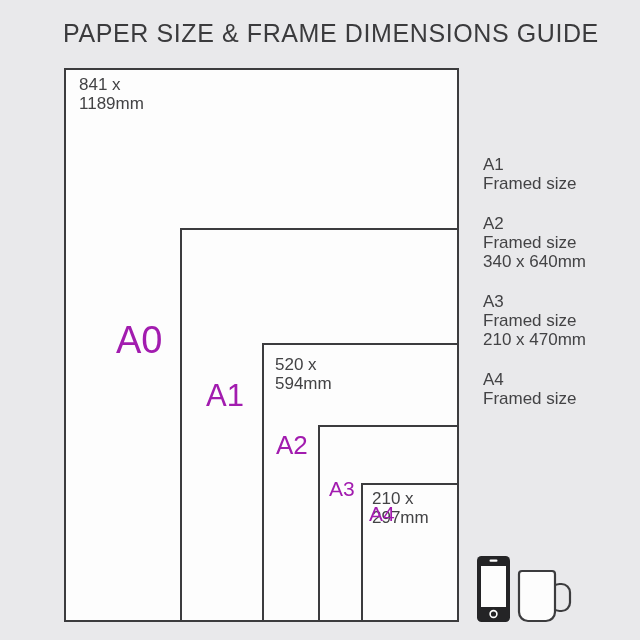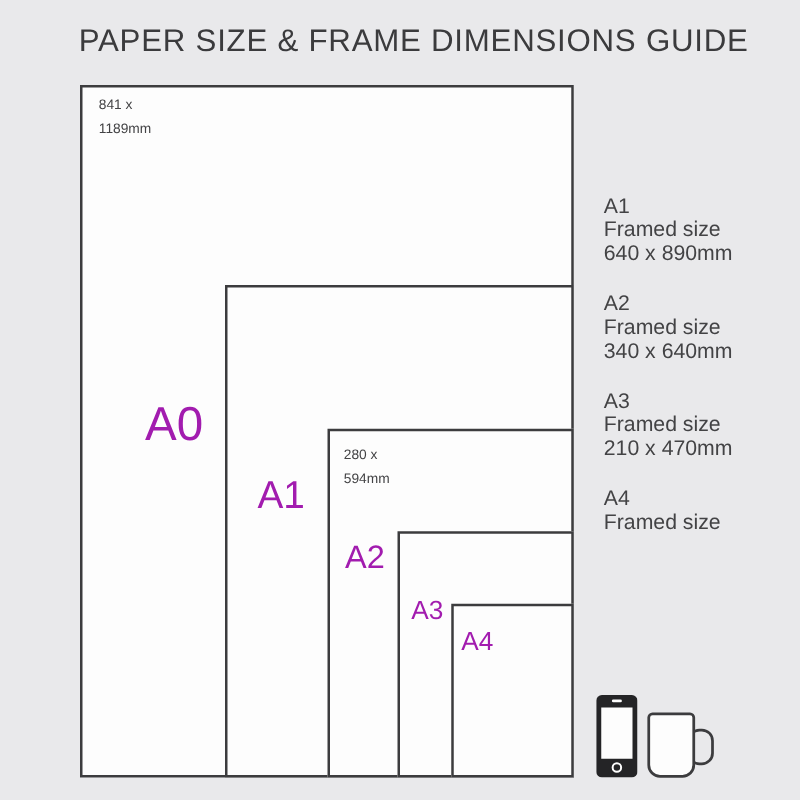--- a/index.html
+++ b/index.html
@@ -37,21 +37,21 @@
     border: 2px solid #3c3c3e;
   }
   .sheet-a0 { left: 64px;  top: 68px;  width: 395px; height: 554px; }
   .sheet-a1 { left: 180px; top: 228px; width: 279px; height: 394px; }
   .sheet-a2 { left: 262px; top: 343px; width: 197px; height: 279px; }
   .sheet-a3 { left: 318px; top: 425px; width: 141px; height: 197px; }
   .sheet-a4 { left: 361px; top: 483px; width: 98px;  height: 139px; }
 
   .dims {
     position: absolute;
-    font-size: 11px;
+    font-size: 17px;
     line-height: 19px;
     color: #434345;
     white-space: nowrap;
   }
   .dims-a0 { left: 79px;  top: 75px;  }
   .dims-a1 { left: 195px; top: 237px; }
   .dims-a2 { left: 275px; top: 355px; }
   .dims-a3 { left: 330px; top: 432px; }
   .dims-a4 { left: 372px; top: 489px; }
 
@@ -97,35 +97,38 @@
   <div class="sheet sheet-a1"></div>
   <div class="sheet sheet-a2"></div>
   <div class="sheet sheet-a3"></div>
   <div class="sheet sheet-a4"></div>
 
   <div class="dims dims-a0">
     <div>841 x</div>
     <div>1189mm</div>
   </div>
   <div class="dims dims-a2">
-    <div>280 x</div>
+    <div>520 x</div>
     <div>594mm</div>
+  </div>
+  <div class="dims dims-a4">
+    <div>210 x</div>
+    <div>297mm</div>
   </div>
 
   <span class="sheet-label label-a0">A0</span>
   <span class="sheet-label label-a1">A1</span>
   <span class="sheet-label label-a2">A2</span>
   <span class="sheet-label label-a3">A3</span>
   <span class="sheet-label label-a4">A4</span>
 
   <aside class="framed-list">
     <div class="framed-group">
       <div>A1</div>
       <div>Framed size</div>
-      <div>640 x 890mm</div>
     </div>
     <div class="framed-group">
       <div>A2</div>
       <div>Framed size</div>
       <div>340 x 640mm</div>
     </div>
     <div class="framed-group">
       <div>A3</div>
       <div>Framed size</div>
       <div>210 x 470mm</div>

